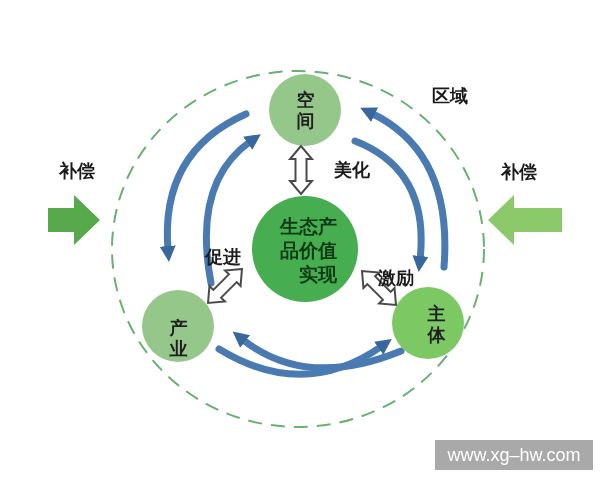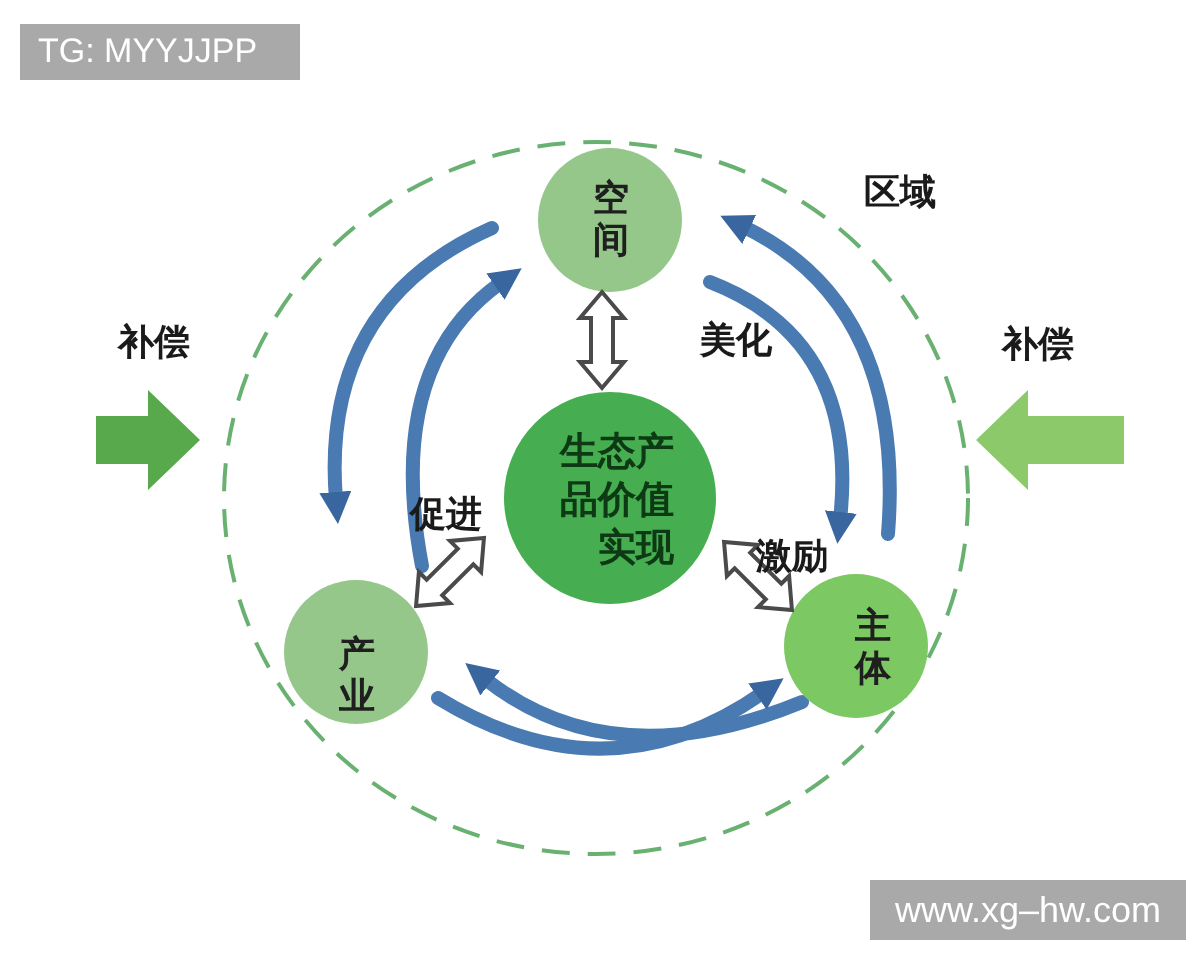--- a/index.html
+++ b/index.html
@@ -75,23 +75,22 @@
     <g transform="translate(379,288) rotate(-45)">
       <polygon class="dbl" points="0,-24 -11,-11 -5.5,-11 -5.5,11 -11,11 0,24 11,11 5.5,11 5.5,-11 11,-11"></polygon>
     </g>
   </svg>
 
   <div class="node-lbl" style="left:305px;top:110px;">空间</div>
   <div class="node-lbl" style="left:178px;top:338px;">产业</div>
   <div class="node-lbl" style="left:436px;top:324px;">主体</div>
   <div class="center-lbl" style="left:305px;top:250px;">生态产品价值实现</div>
 
-  <div class="lbl" style="left:368px;top:170px;">美化</div>
+  <div class="lbl" style="left:352px;top:170px;">美化</div>
   <div class="lbl" style="left:223px;top:257px;">促进</div>
   <div class="lbl" style="left:396px;top:278px;">激励</div>
   <div class="lbl" style="left:450px;top:96px;">区域</div>
   <div class="lbl" style="left:77px;top:171px;">补偿</div>
   <div class="lbl" style="left:519px;top:172px;">补偿</div>
 
-  <div class="wm wm-tl">TG: MYYJJPP</div>
   <div class="wm wm-br">www.xg–hw.com</div>
 
 </div>
 
 </body></html>

